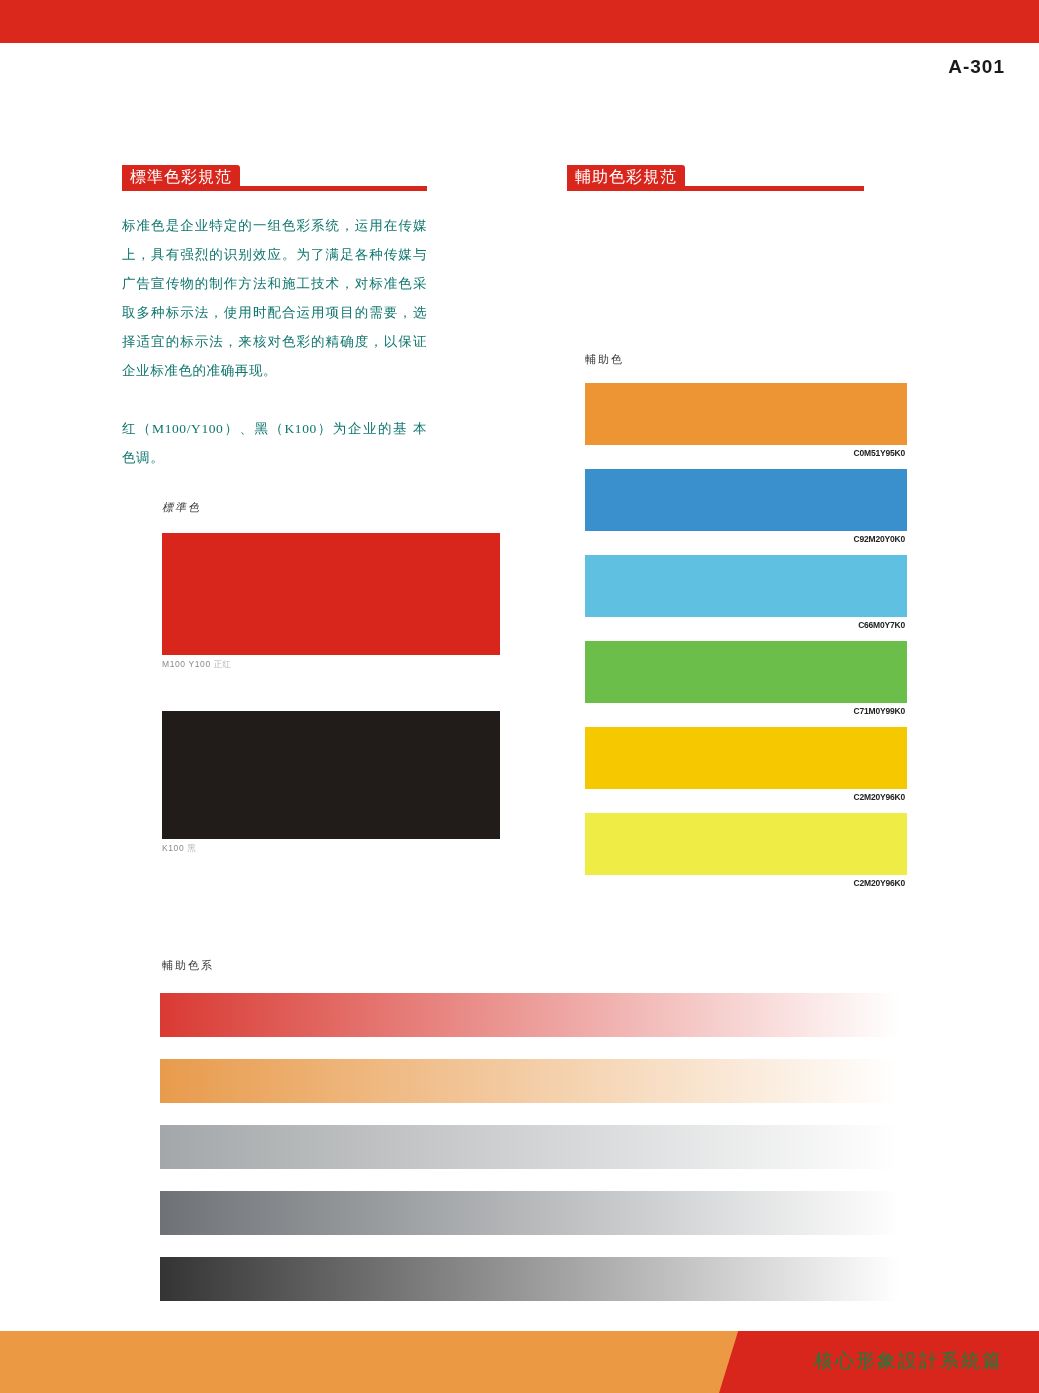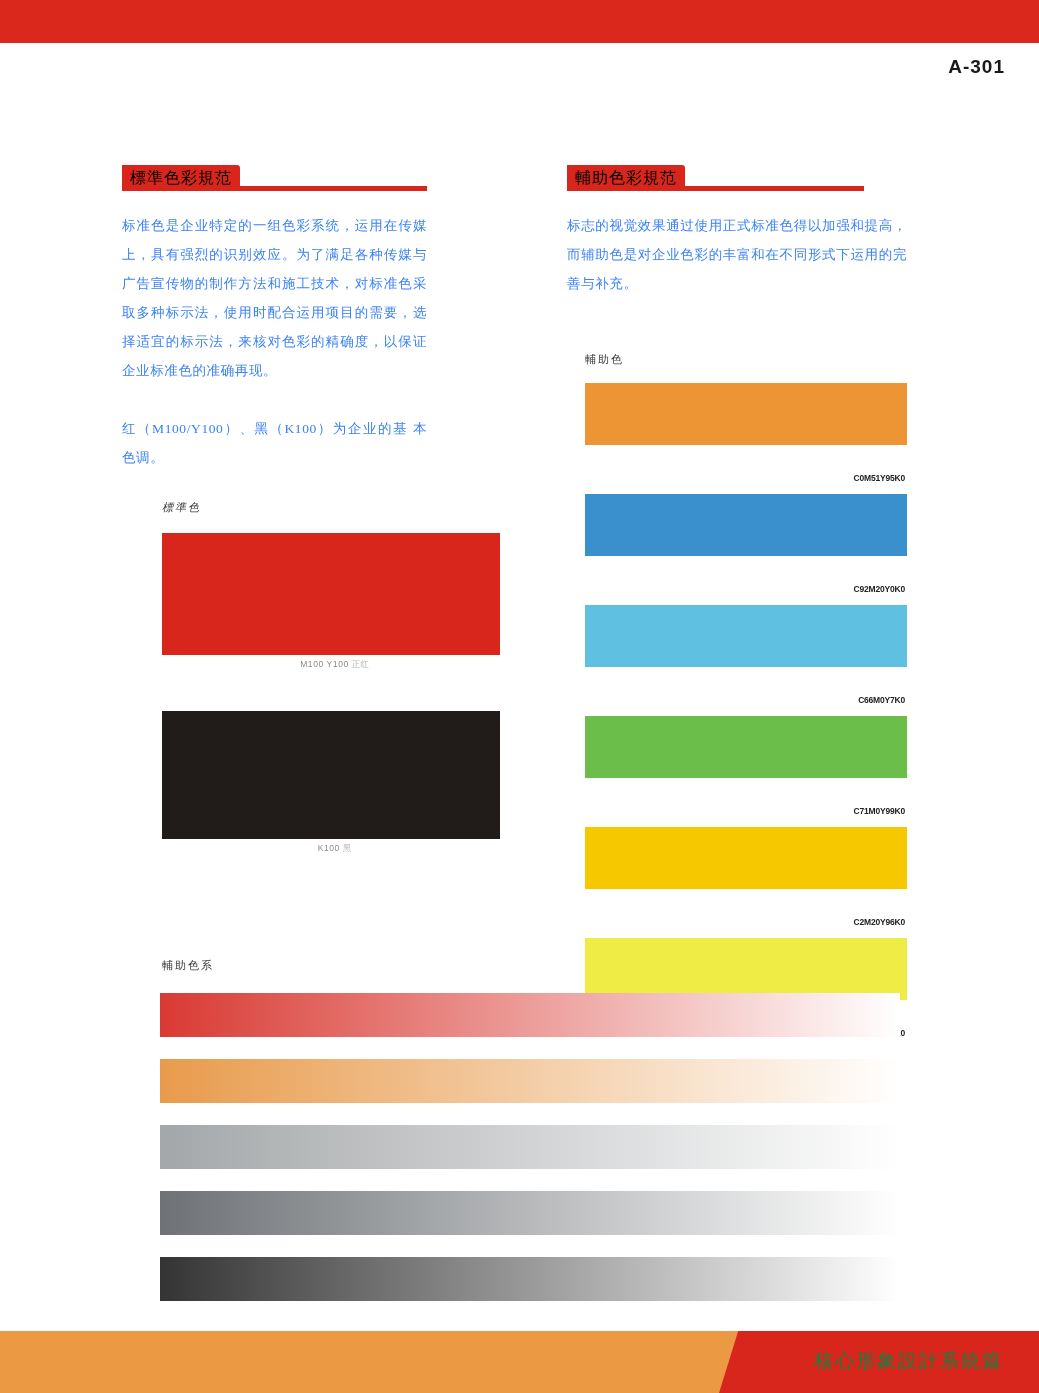--- a/index.html
+++ b/index.html
@@ -52,47 +52,48 @@
 
   
   .sec-head {
     position: relative;
     height: 26px;
     margin-bottom: 20px;
   }
   .sec-head .tab {
     display: inline-block;
     background: #d9261c;
-    color: #000000;
+    color: #ffffff;
     font-size: 16px;
     line-height: 26px;
     padding: 0 8px 0 8px;
     letter-spacing: 1px;
     border-radius: 0 3px 0 0;
     position: relative;
     z-index: 2;
     white-space: nowrap;
+    font-family: Liberation Mono, monospace;
   }
   .sec-head .rule {
     position: absolute;
     left: 0;
     bottom: 0;
     height: 5px;
     background: #d9261c;
     z-index: 1;
   }
   .sec-head.left .rule { width: 305px; }
   .sec-head.right .rule { width: 297px; }
 
   
   .para {
     font-family: "Liberation Serif", serif;
     font-size: 13.5px;
     line-height: 29px;
-    color: #3b82f6;
+    color: #0f766e;
     letter-spacing: 0.6px;
     text-align: justify;
   }
   .para + .para { margin-top: 29px; }
 
   
   .sub-label {
     font-size: 11px;
     color: #3b3b3b;
     letter-spacing: 2px;
@@ -107,21 +108,21 @@
   }
   .std-label { margin-left: 0; font-style: italic; }
   .swatch-std {
     width: 338px;
     height: 122px;
     margin-top: 18px;
   }
   .swatch-std.red   { background: #d9261c; }
   .swatch-std.black { background: #211c19; height: 128px; }
   .cap-std {
-    text-align: center;
+    text-align: left;
     font-size: 8.5px;
     color: #8a8a8a;
     letter-spacing: 0.6px;
     padding-top: 4px;
     font-family: "Liberation Sans", sans-serif;
   }
   .cap-std .cn { color: #b5b5b5; letter-spacing: 0; }
   .std-gap { height: 22px; }
 
   
@@ -139,21 +140,20 @@
   }
   .cap-aux {
     text-align: right;
     font-family: "Liberation Sans", sans-serif;
     font-size: 8.5px;
     font-weight: bold;
     color: #222222;
     letter-spacing: -0.2px;
     padding-top: 3px;
     padding-right: 2px;
-    margin-top: 25px;
   }
 
   
   .grad-wrap {
     position: absolute;
     left: 160px;
     top: 958px;
     width: 740px;
   }
   .grad-label { margin-bottom: 20px; margin-left: 2px; }
@@ -227,21 +227,20 @@
       <span class="cn">黑</span>
     </div>
   </div>
 </div>
 
 <div class="col-right">
   <div class="sec-head right">
     <span class="rule"></span>
     <span class="tab">輔助色彩規范</span>
   </div>
-  <p class="para">标志的视觉效果通过使用正式标准色得以加强和提高，而辅助色是对企业色彩的丰富和在不同形式下运用的完善与补充。</p>
 </div>
 
 <div class="aux-wrap">
   <div class="sub-label aux-label">輔助色</div>
   <div id="aux-list">
       <div class="aux-item">
         <div class="swatch-aux" style="background: rgb(237, 149, 52);"></div>
         <div class="cap-aux">C0M51Y95K0</div>
       </div>
       <div class="aux-item">

